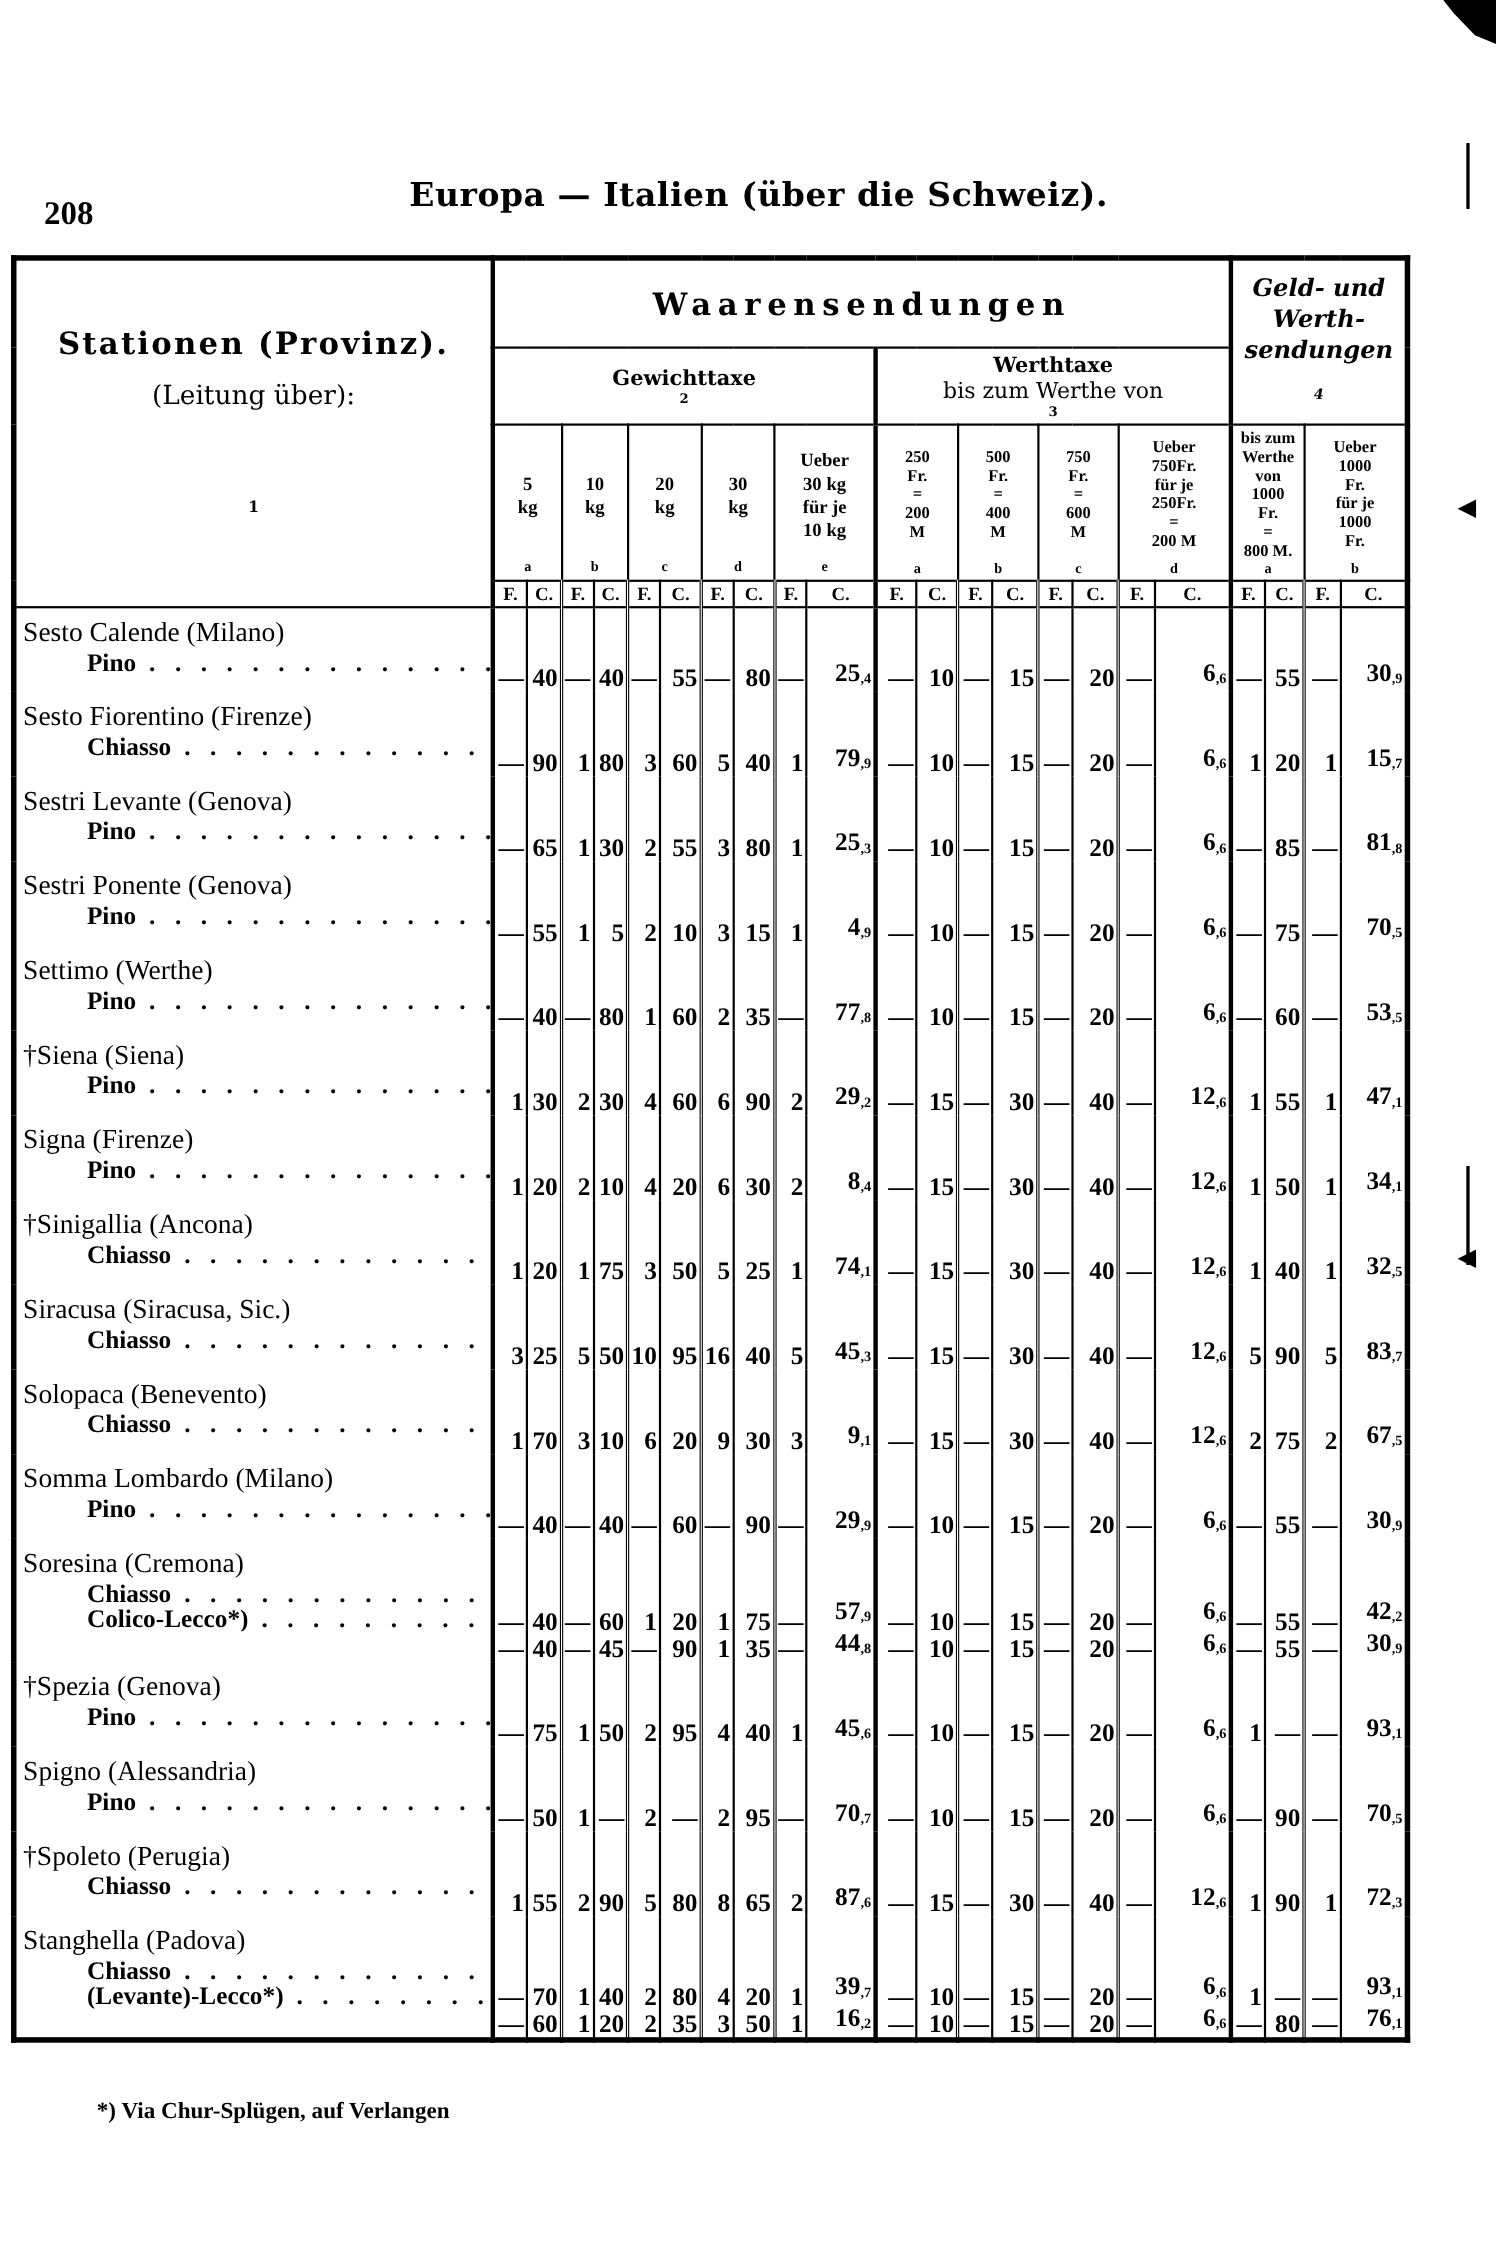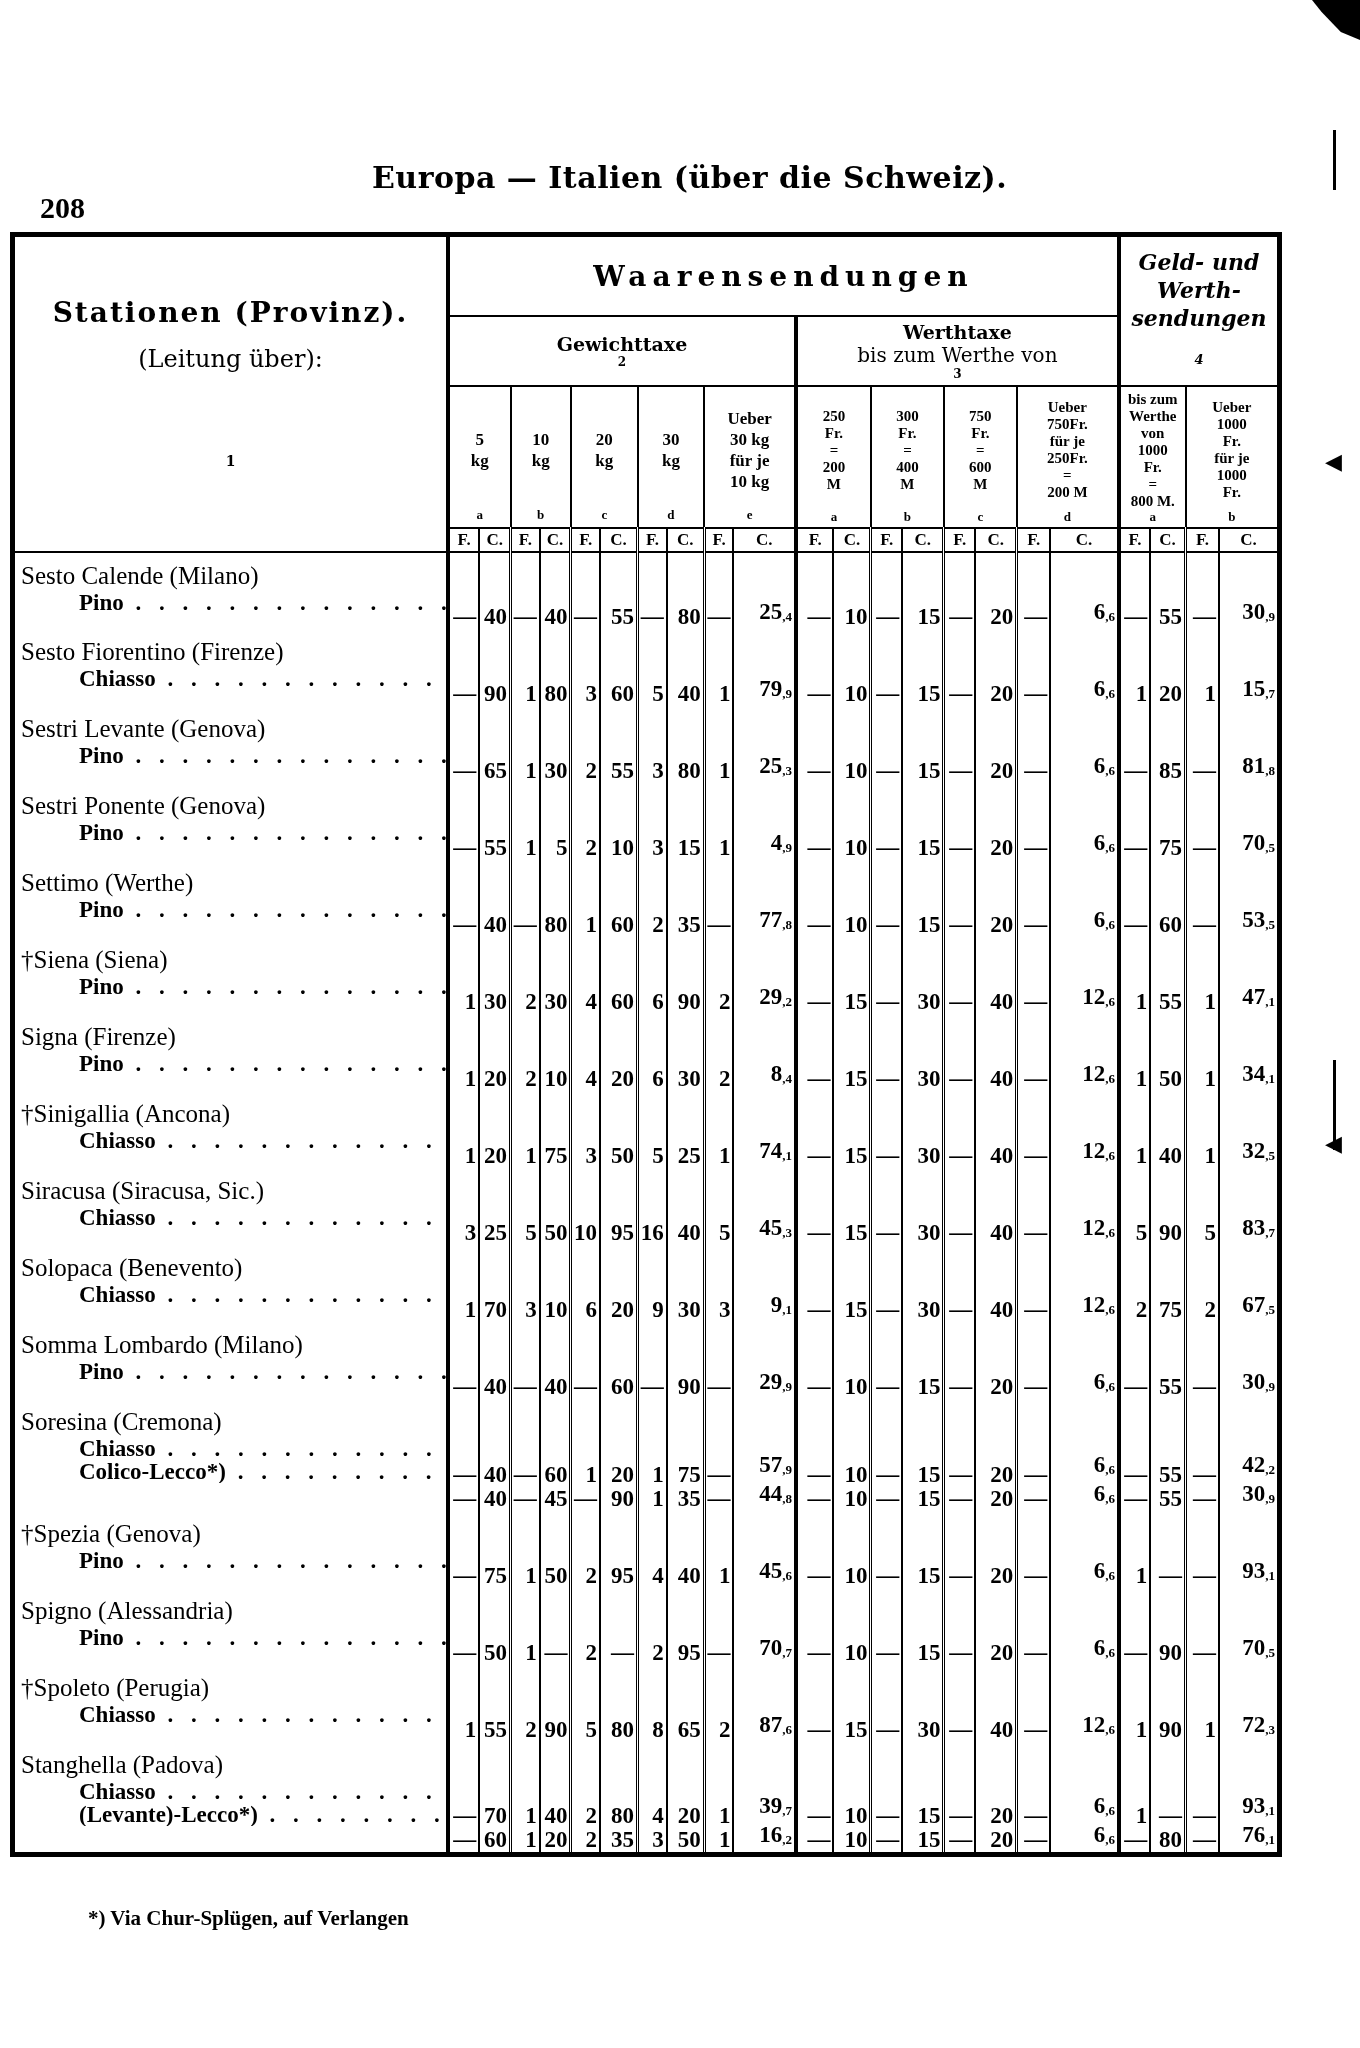--- a/index.html
+++ b/index.html
@@ -4,21 +4,21 @@
 <style>
   html, body { margin: 0; padding: 0; background: #ffffff; }
   body { width: 1360px; height: 2048px; position: relative; overflow: hidden;
          font-family: "Liberation Serif", "DejaVu Serif", serif; color: #000; }
 
   .scan-corner { position: absolute; right: 0; top: 0; width: 48px; height: 40px;
                  background: #000; clip-path: polygon(0 0, 100% 0, 100% 100%, 60% 80%, 20% 30%); }
   .edge-mark { position: absolute; right: 24px; width: 3px; background: #000; }
   .edge-arrow { position: absolute; right: 18px; font-size: 22px; font-weight: bold; }
 
-  .page-number { position: absolute; left: 40px; top: 191px; font-size: 30px; font-weight: bold;
+  .page-number { position: absolute; left: 40px; top: 178px; font-size: 30px; font-weight: bold;
                  font-family: "Liberation Serif", serif; }
   .page-title { position: absolute; left: 372px; top: 160px; font-size: 30px; font-weight: bold;
                 font-family: "DejaVu Serif", serif; letter-spacing: 0.5px; }
 
   table.tariff { position: absolute; left: 10px; top: 232px; width: 1272px;
                  border-collapse: collapse; border: 5px solid #000; table-layout: fixed; }
   table.tariff td, table.tariff th { border-left: 2px solid #000; padding: 0; vertical-align: middle; }
   table.tariff th { font-weight: bold; text-align: center; }
 
   .h-stations { font-family: "DejaVu Serif", serif; border-right: 4px solid #000; }
@@ -151,21 +151,21 @@
         </th>
         <th colspan="2" class="h-col small thick-left">
           <span class="lbl">250
 Fr.
 =
 200
 M</span>
           <span class="letter">a</span>
         </th>
         <th colspan="2" class="h-col small">
-          <span class="lbl">300
+          <span class="lbl">500
 Fr.
 =
 400
 M</span>
           <span class="letter">b</span>
         </th>
         <th colspan="2" class="h-col small">
           <span class="lbl">750
 Fr.
 =

